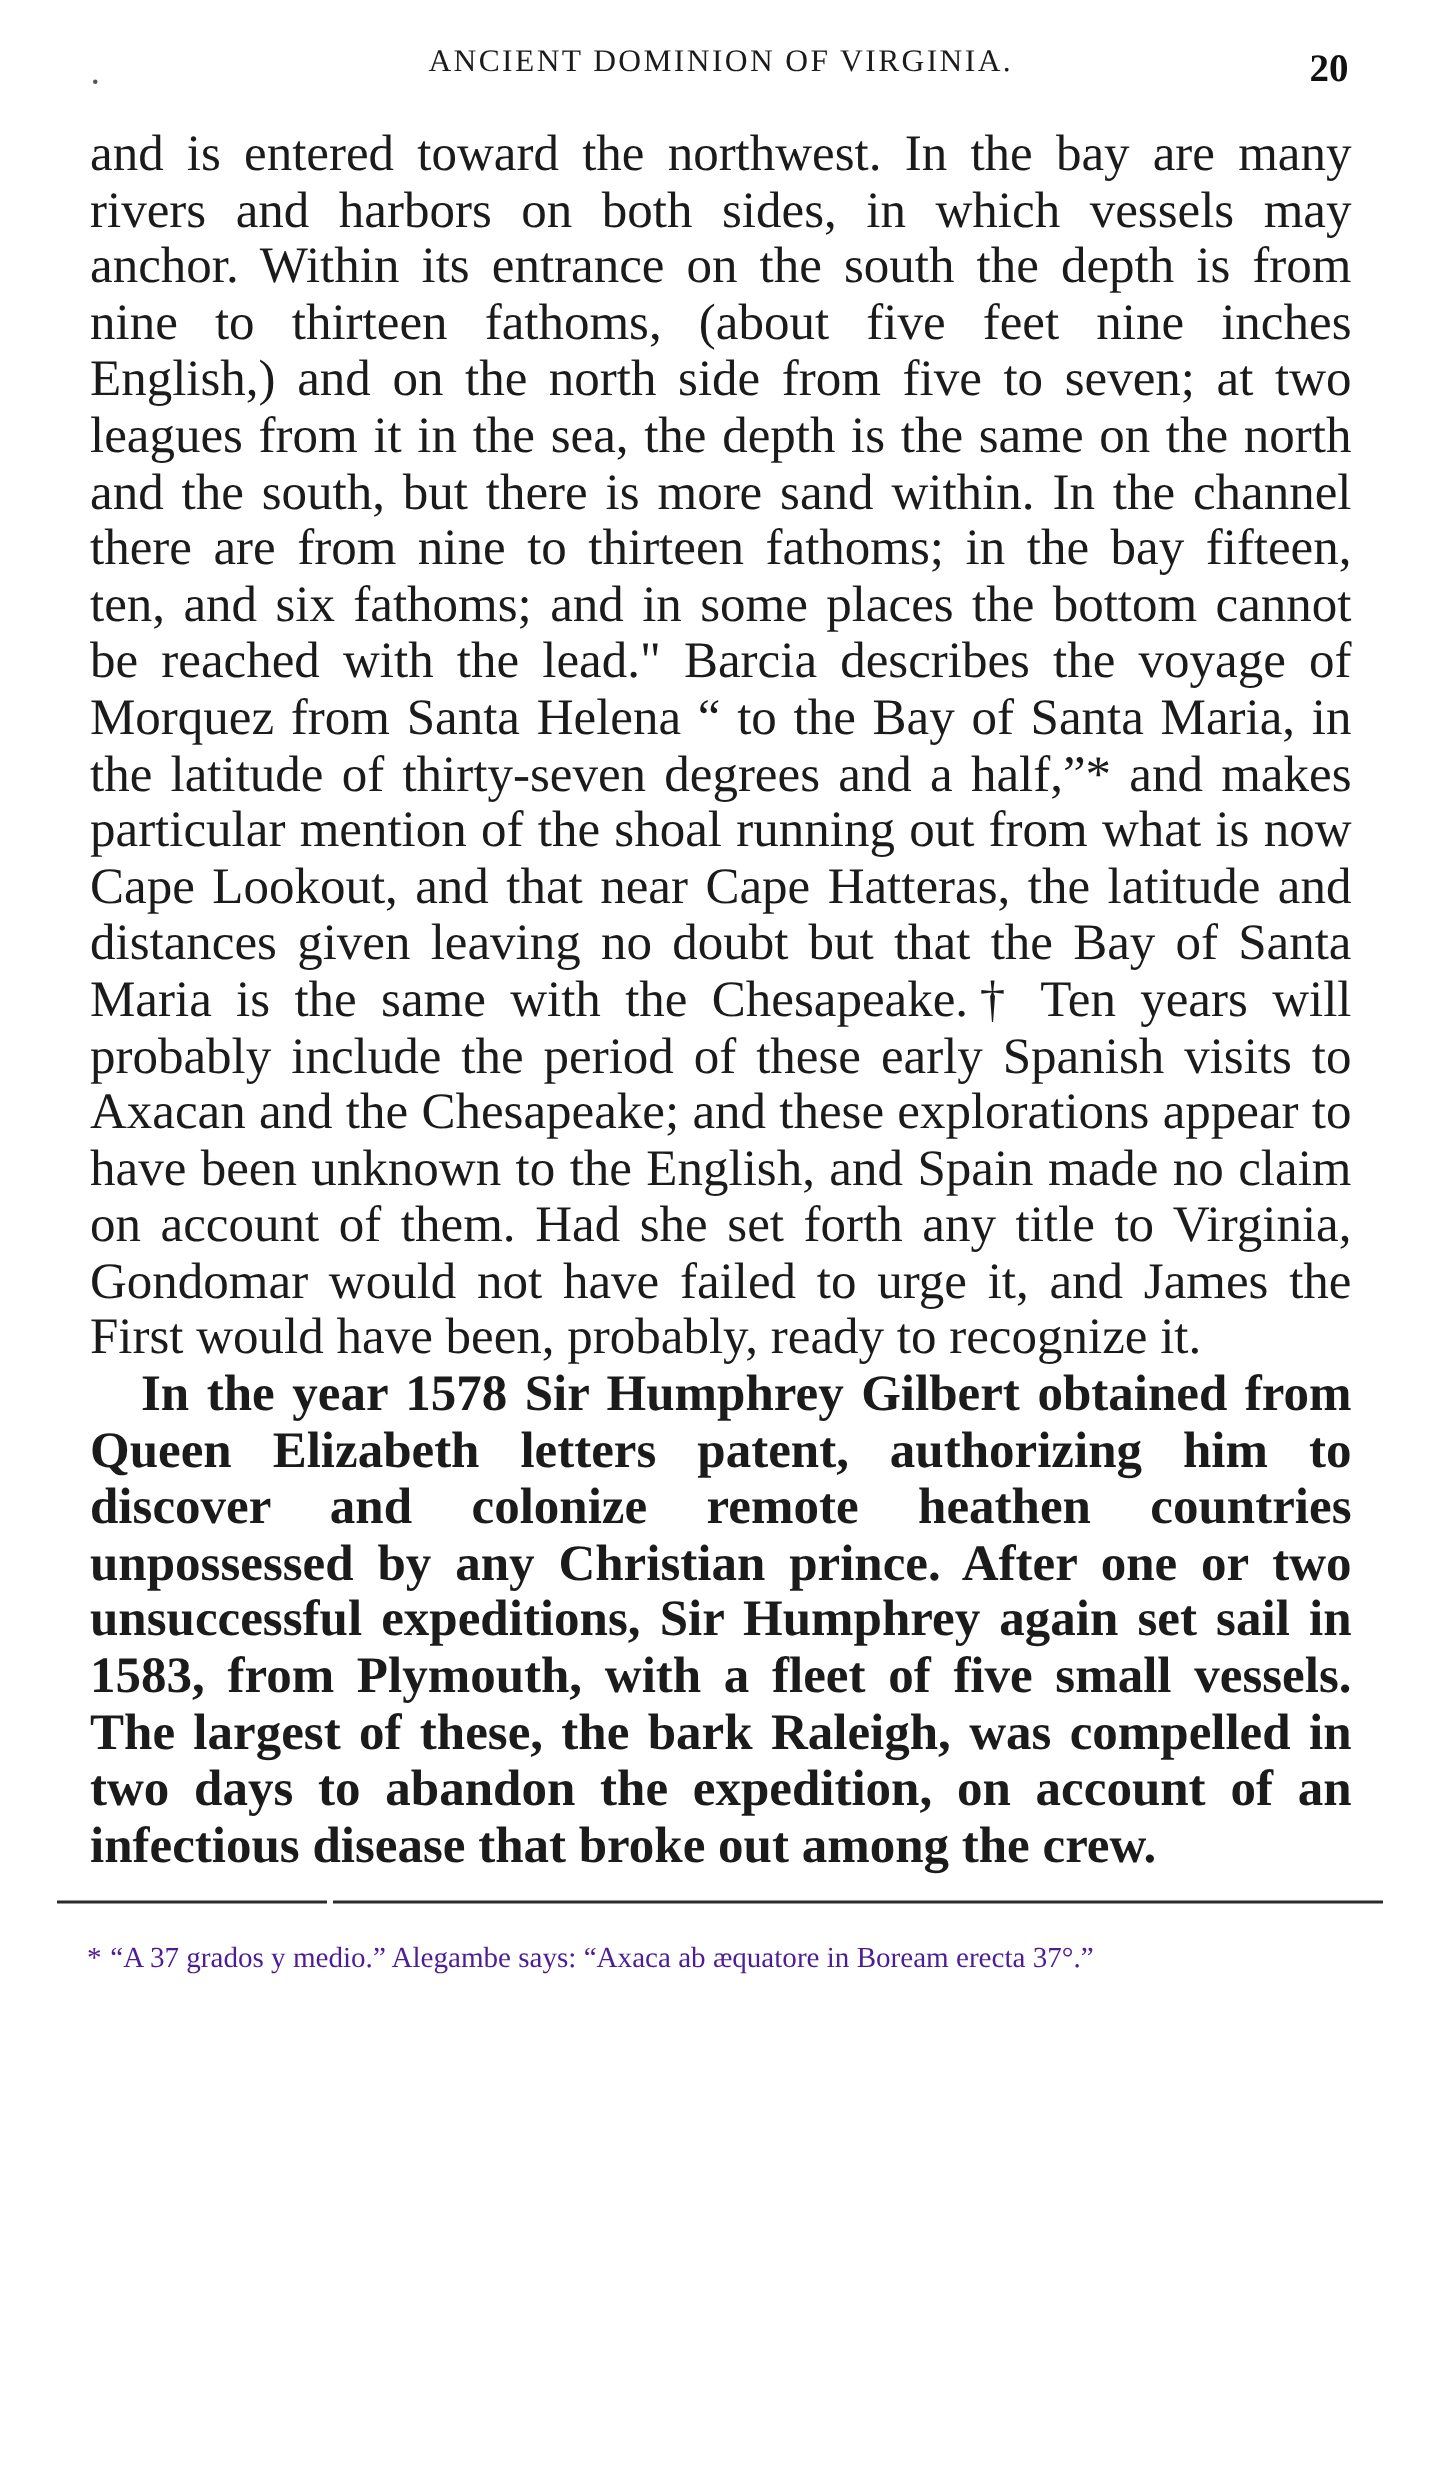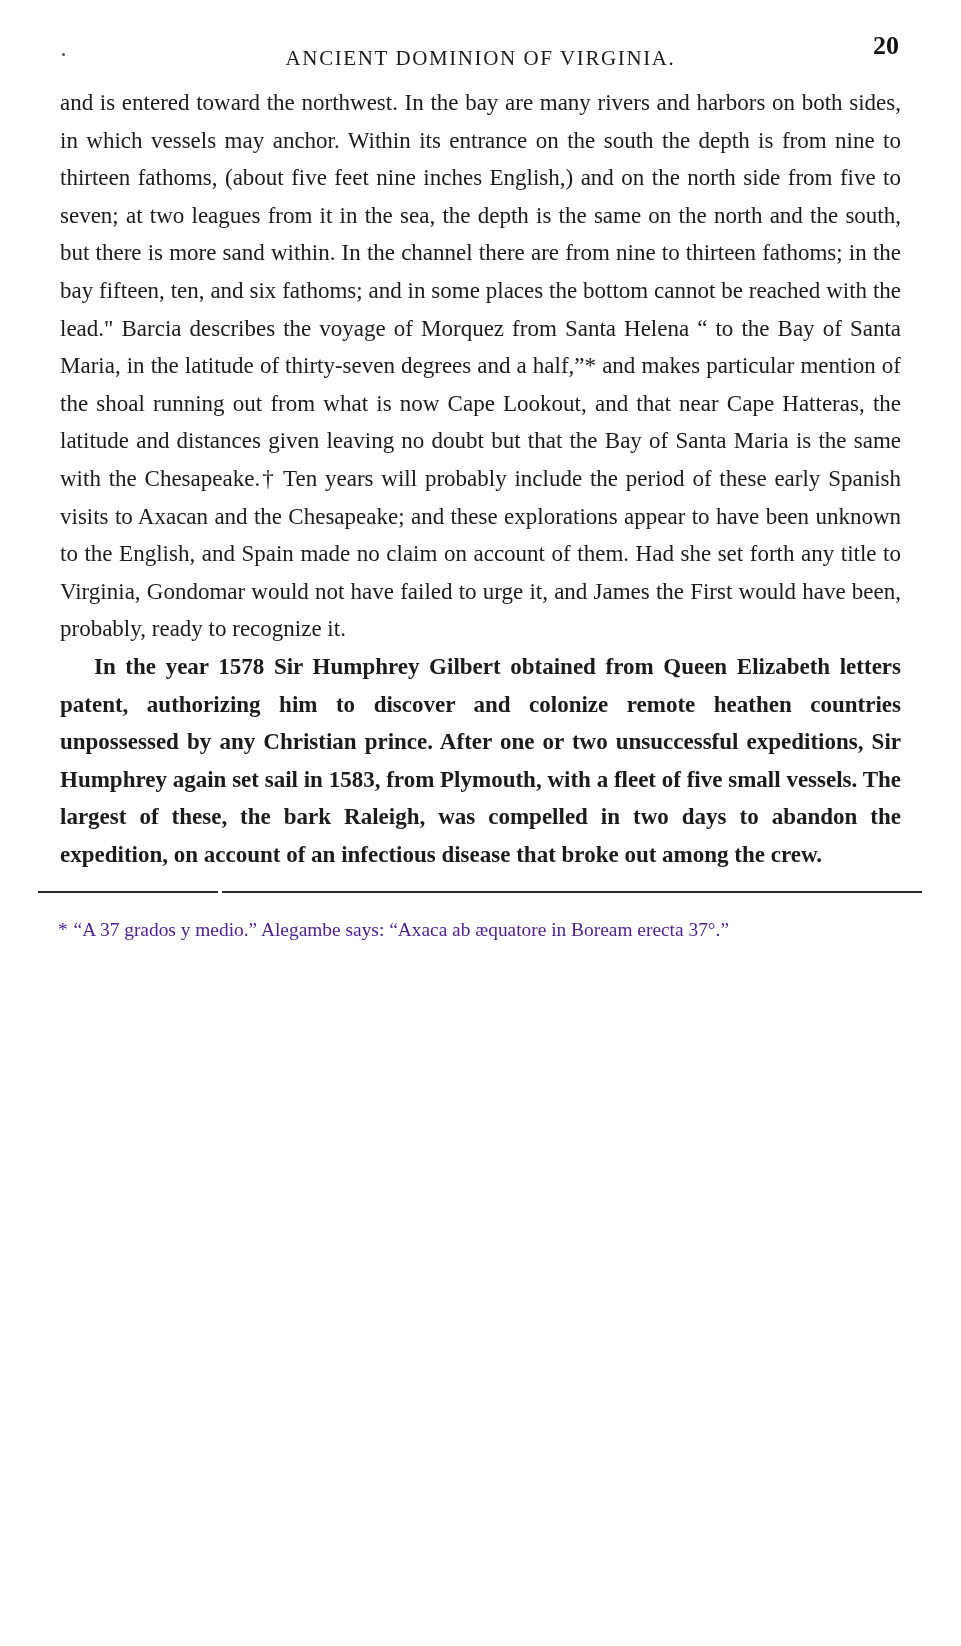--- a/index.html
+++ b/index.html
@@ -32,21 +32,20 @@
     align-items: baseline;
     justify-content: center;
   }
   .header-title {
     font-size: 21px;
     letter-spacing: 1.6px;
     font-variant: small-caps;
     text-transform: uppercase;
     color: #1b1b1b;
     white-space: nowrap;
-    margin-top: 18px;
   }
   .page-number {
     position: absolute;
     right: 0;
     bottom: 1px;
     font-size: 26px;
     font-weight: bold;
     color: #111;
   }
   .corner-dot {
@@ -55,21 +54,21 @@
     bottom: 6px;
     width: 3px;
     height: 3px;
     background: #555;
     border-radius: 50%;
   }
 
   
   .body-text {
     margin: 22px 60px 0 60px;
-    font-size: 23px;
+    font-size: 34px;
     line-height: 37.6px;
     text-align: justify;
     text-justify: inter-word;
     color: #1b1b1b;
   }
   .body-text p {
     margin: 0;
   }
   .body-text p.indent {
     text-indent: 34px;

